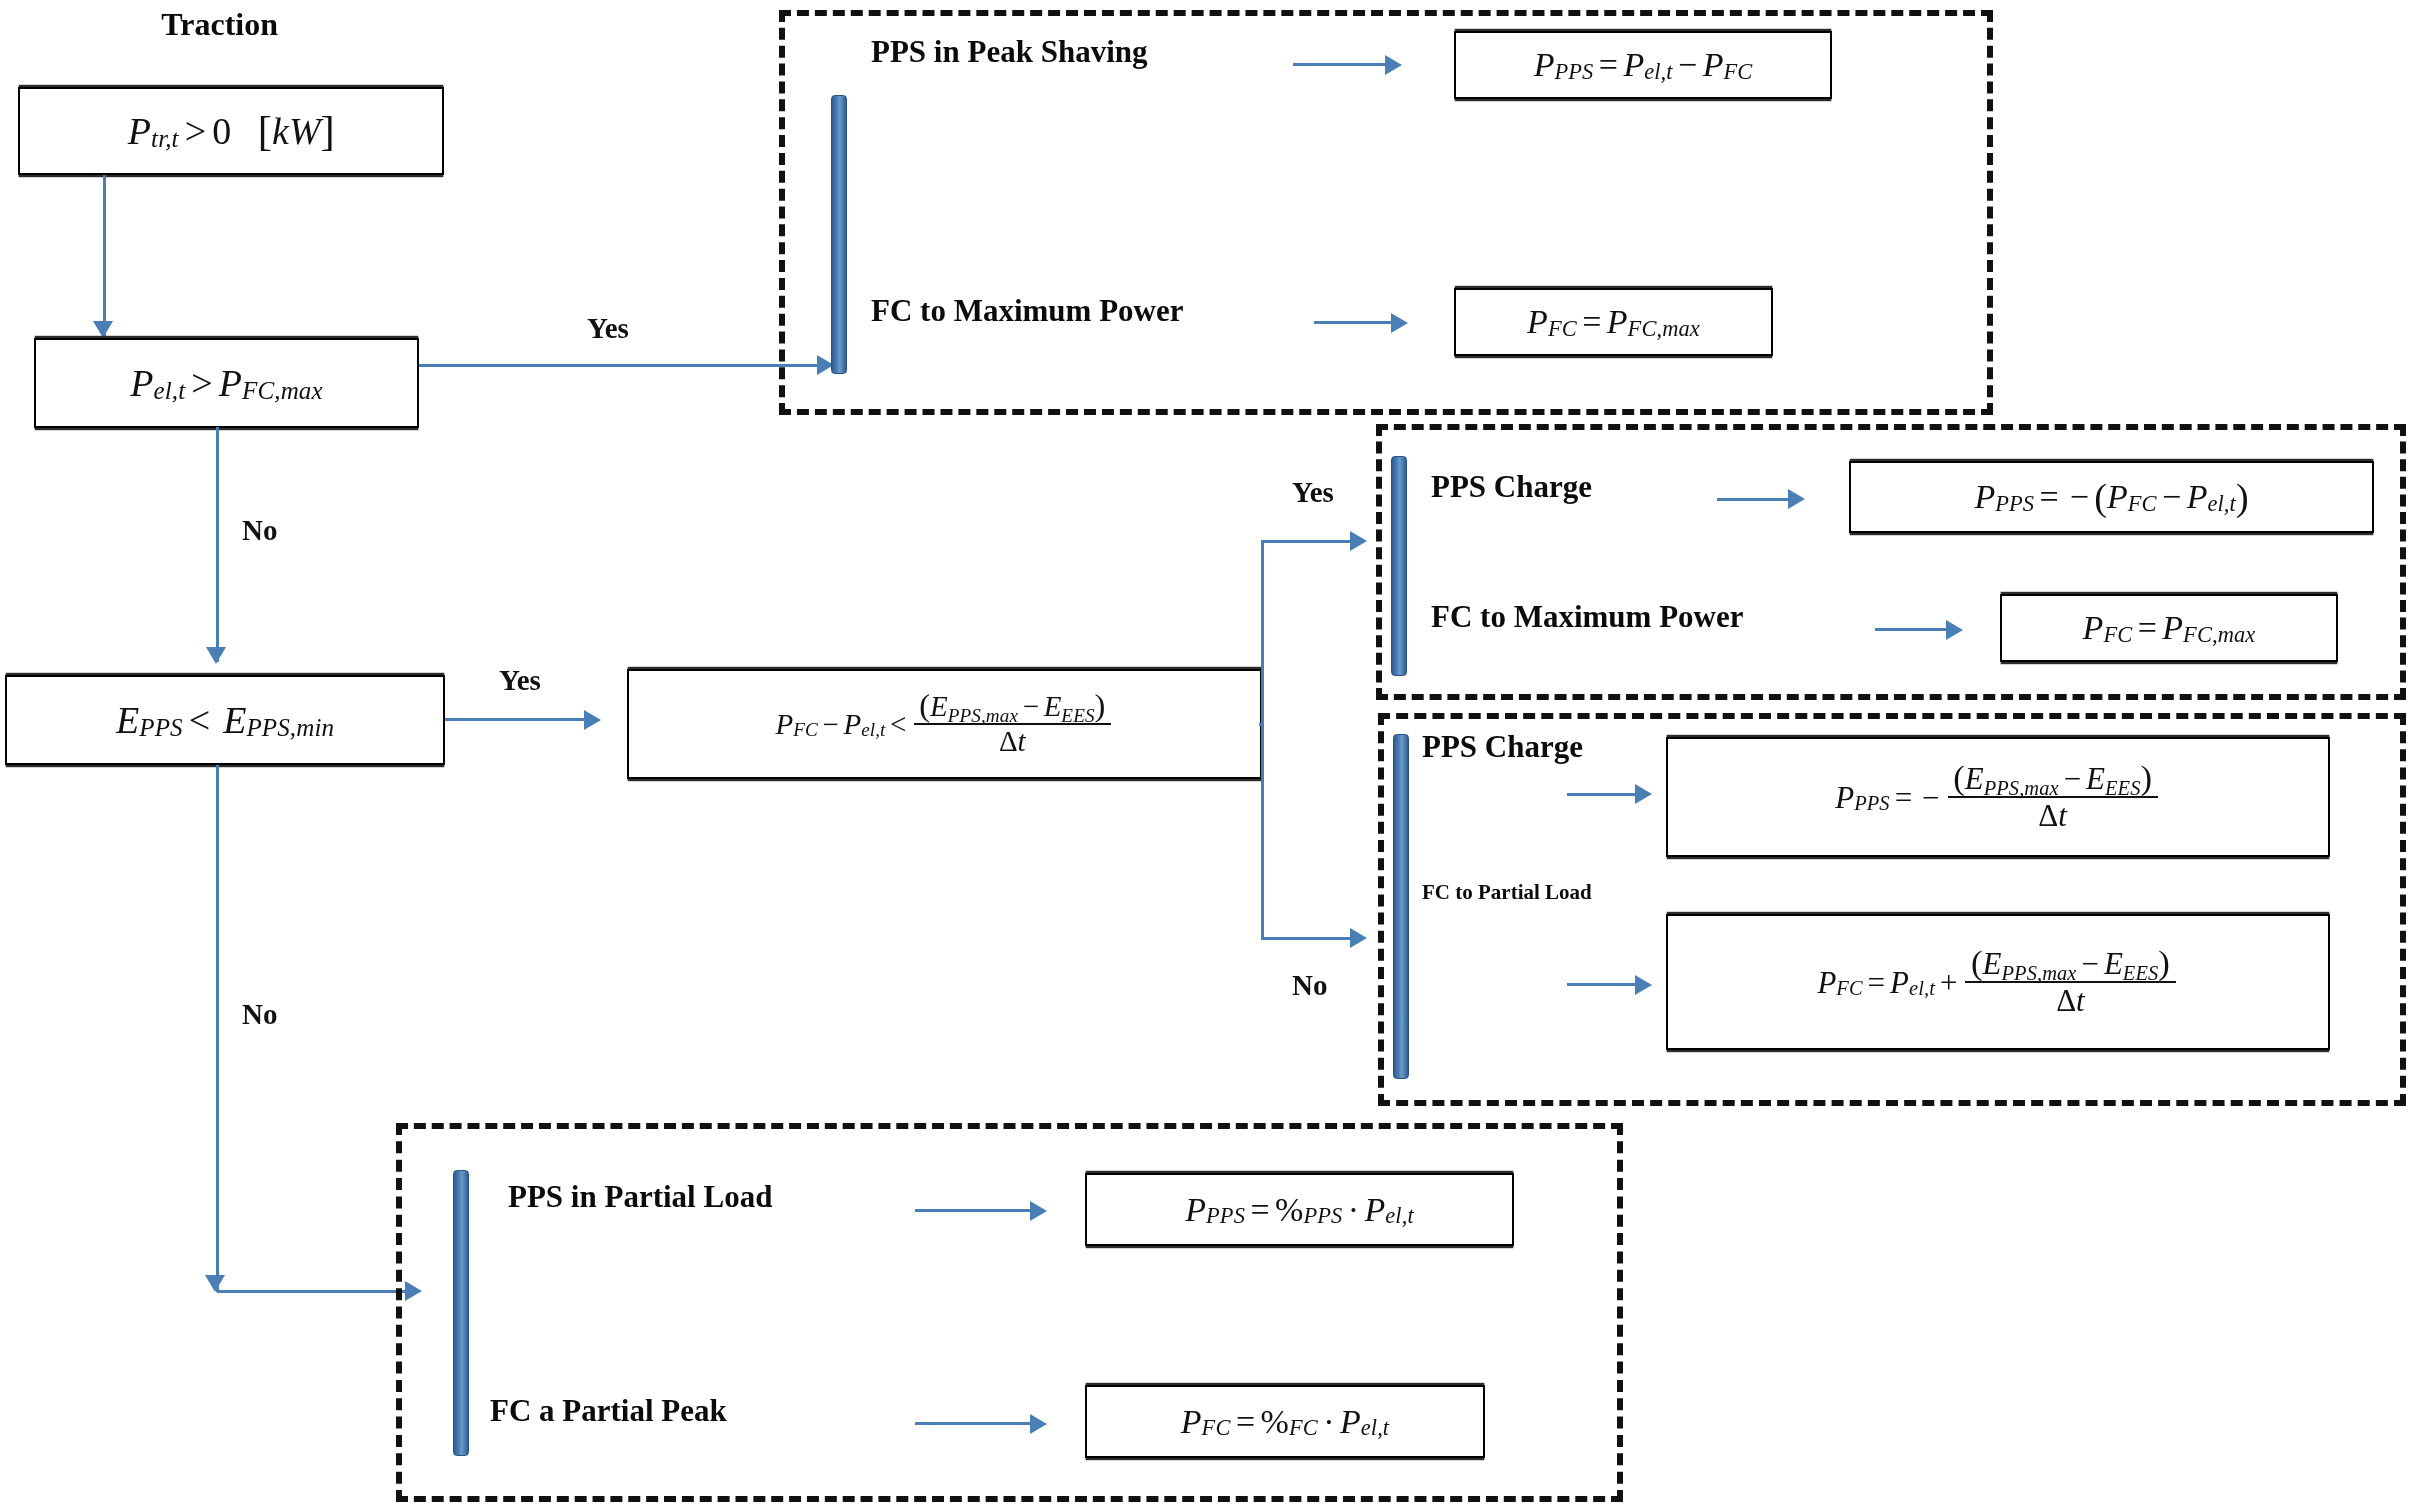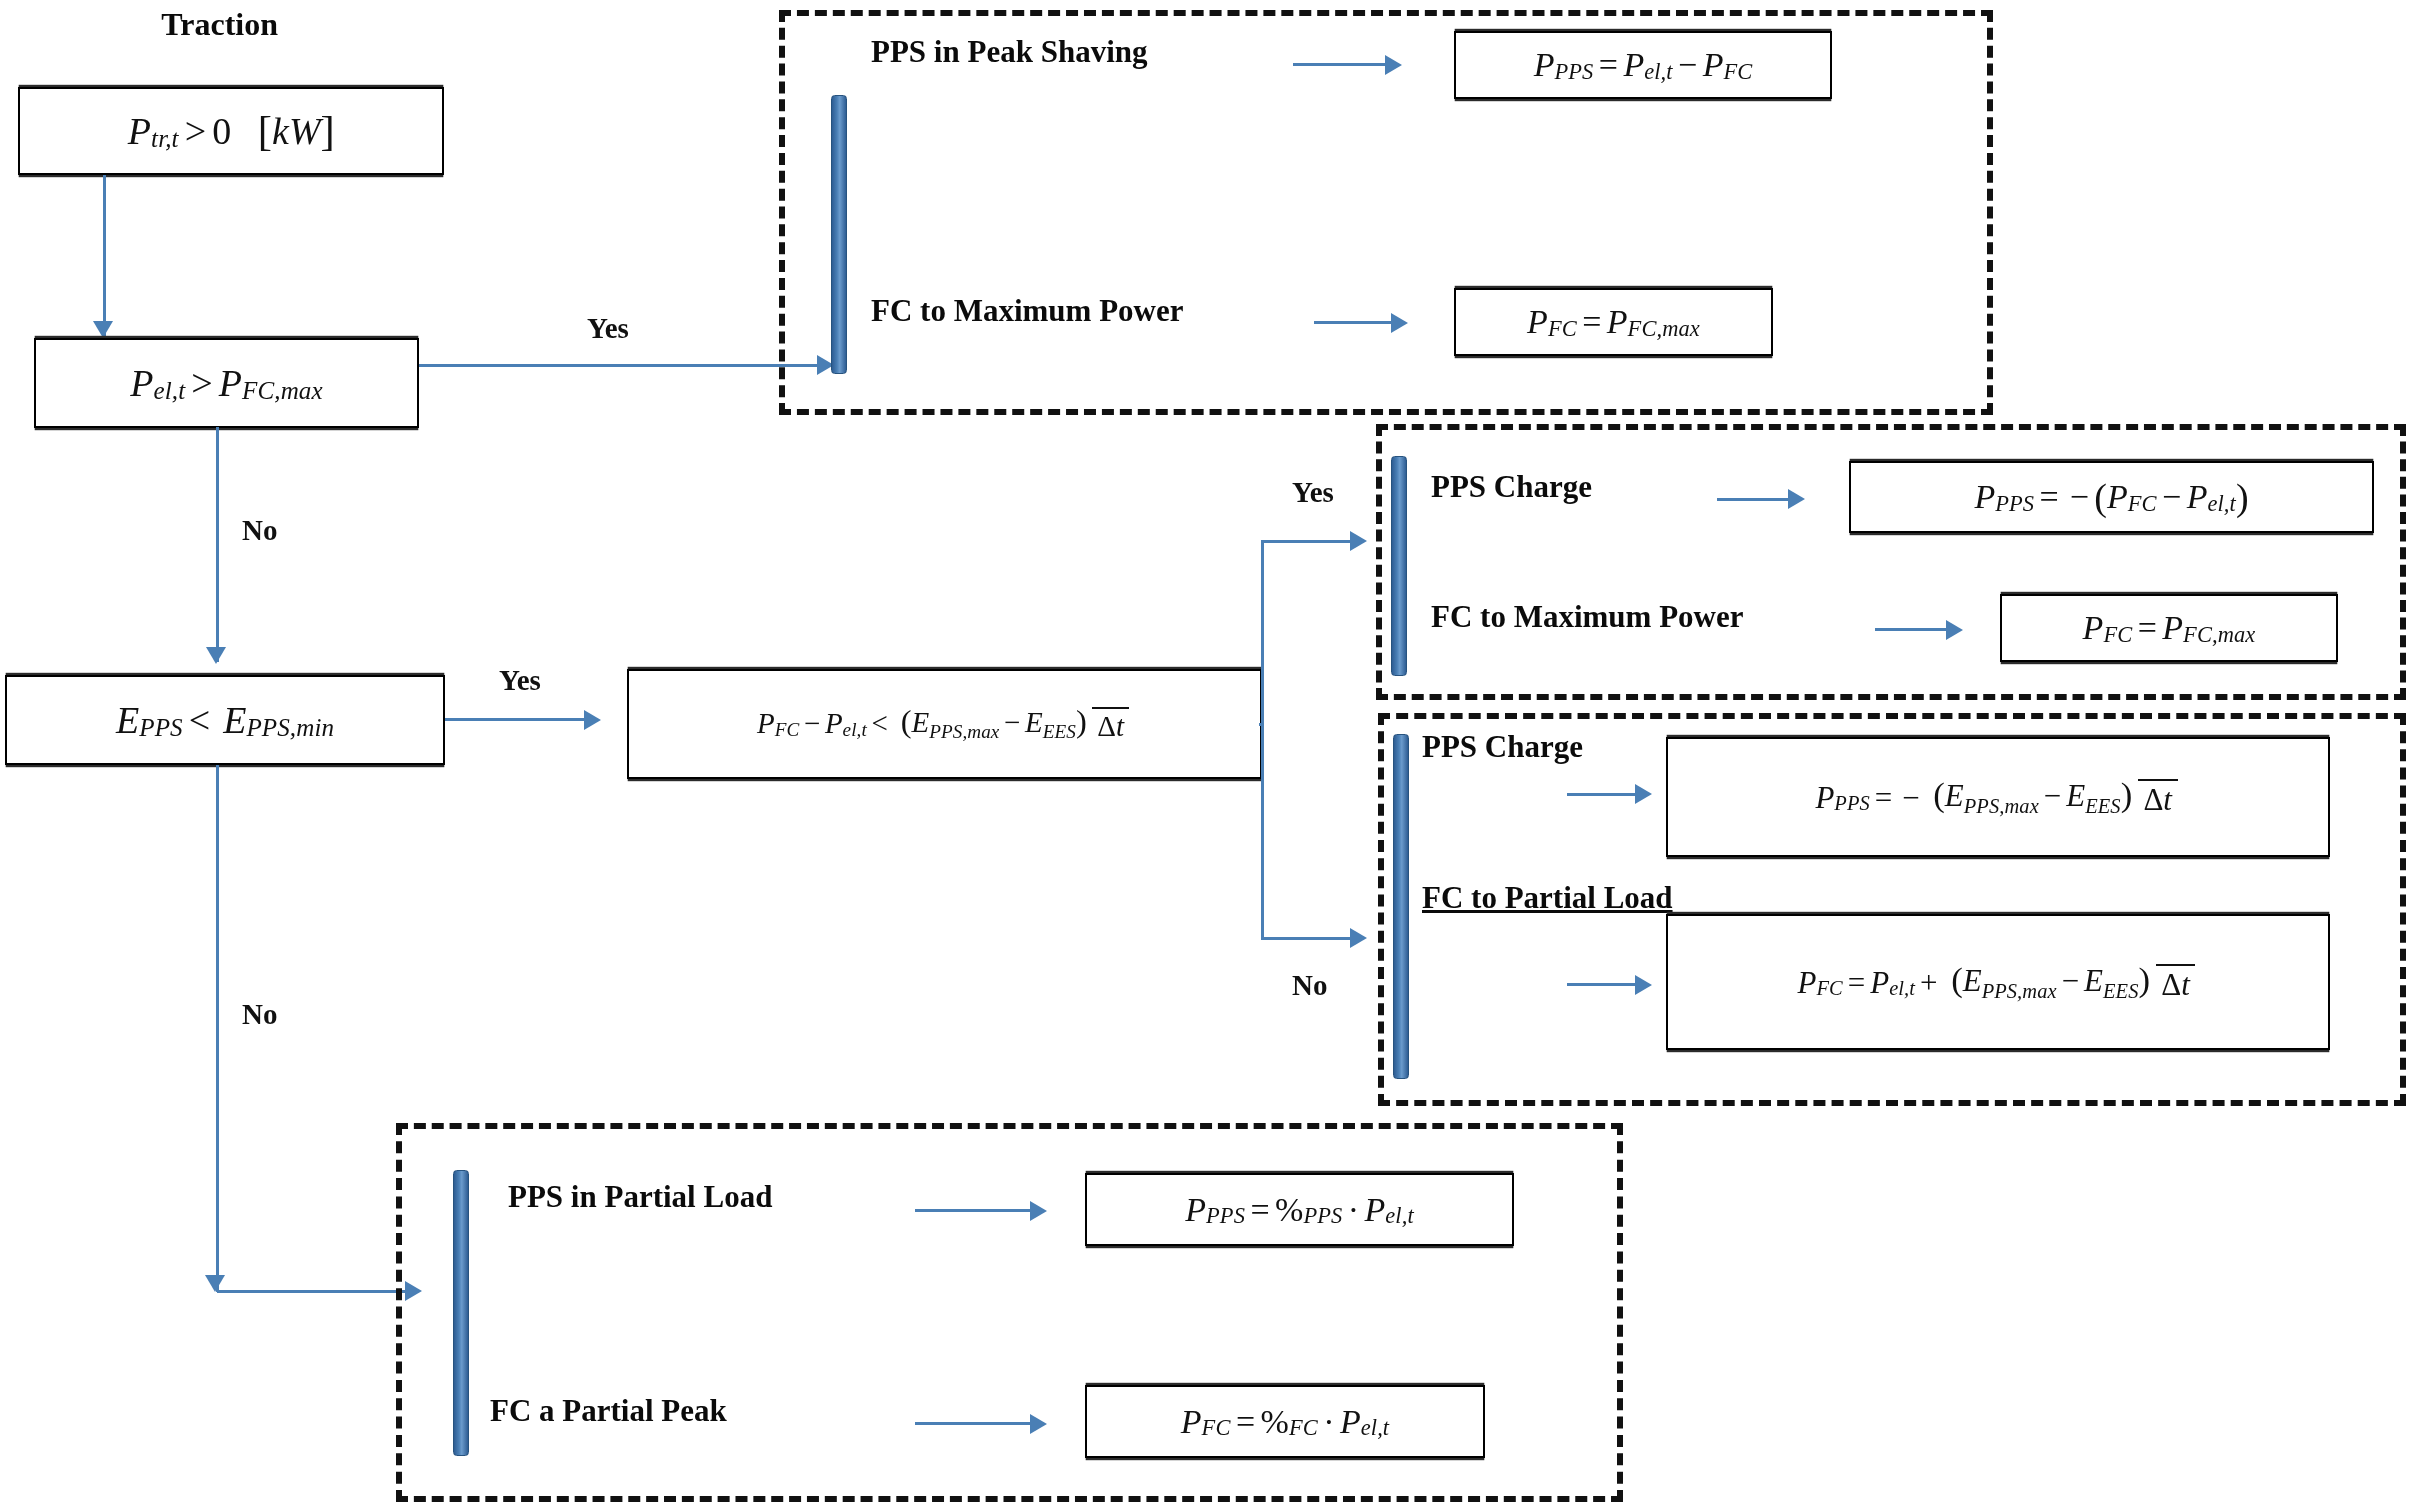--- a/index.html
+++ b/index.html
@@ -59,21 +59,21 @@
   .mth sub{
     font-size:0.66em;font-style:italic;
     vertical-align:baseline;position:relative;top:0.30em;
     letter-spacing:0.1px;
   }
   .op{font-style:normal;padding:0 0.16em;}
   .opn{font-style:normal;}
   .paren{font-style:normal;font-size:1.12em;line-height:0.85;}
 
   
-  .frac{display:inline-flex;flex-direction:row;align-items:center;
+  .frac{display:inline-flex;flex-direction:column;align-items:center;
         vertical-align:middle;margin:6px 0.10em;}
   .frac .num{padding:0 0.18em 0.07em 0.18em;line-height:1.0;}
   .frac .den{padding:0.07em 0.18em 0 0.18em;line-height:1.0;border-top:2.2px solid #111;
              width:100%;text-align:center;box-sizing:border-box;}
 
   
   .ln{position:absolute;background:#4a7fb5;}
   .lnh{height:2.9px;}
   .lnv{width:2.9px;}
   .arrowR{position:absolute;width:0;height:0;
@@ -251,21 +251,21 @@
         <sub>PPS</sub>
         <span class="op">=</span>
         <span class="op">−</span>
       <span class="frac">
         <span class="num"><span class="paren">(</span><span class="up">E</span><sub>PPS,max</sub><span class="op">−</span><span class="up">E</span><sub>EES</sub><span class="paren">)</span></span>
         <span class="den"><span class="opn">Δ</span><span class="up">t</span></span>
       </span>
     </span>
   </div>
 
-  <div class="lbl ctr" style="left:1422px;top:881px;width:143px;font-size:31px;text-decoration:underline;">FC to Partial Load</div>
+  <div class="lbl ctr" style="left:1422px;top:881px;width:143px;font-size:21px;">FC to Partial Load</div>
   <div class="ln lnh" style="left:1567px;top:983px;width:73px;"></div>
   <div class="arrowR" style="left:1635px;top:975px;"></div>
   <div class="sbox" style="left:1666px;top:914px;width:664px;height:136px;">
     <span class="mth" style="font-size:31px;">
       <span class="up">P</span>
         <sub>FC</sub>
         <span class="op">=</span>
         <span class="up">P</span>
         <sub>el,t</sub>
         <span class="op">+</span>

